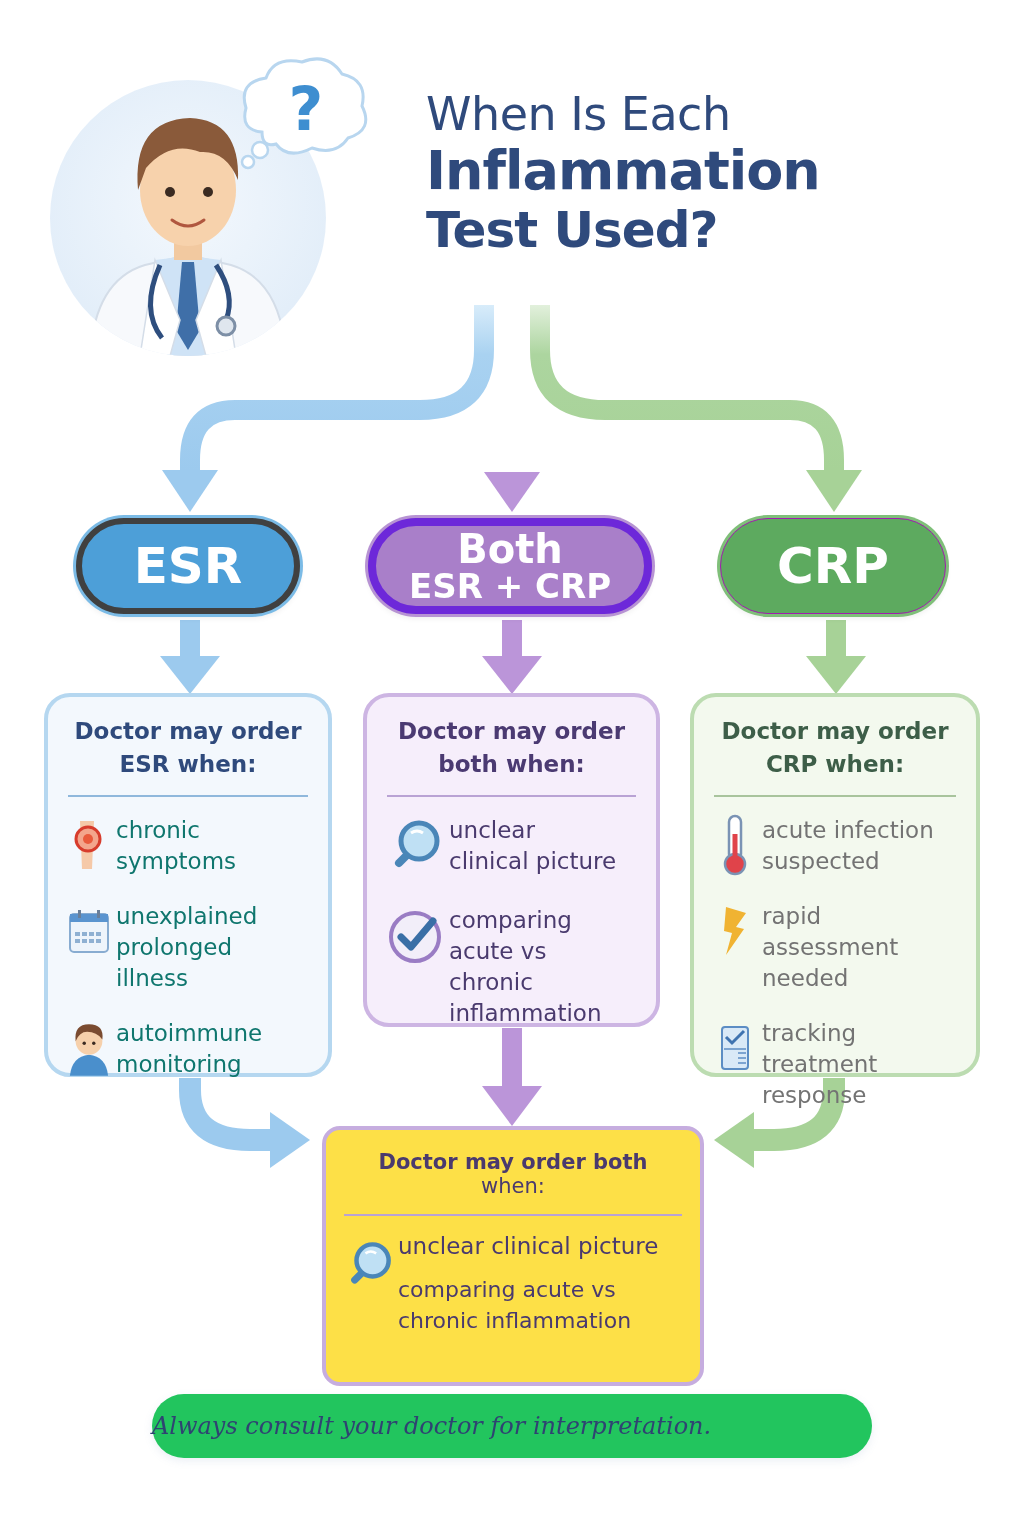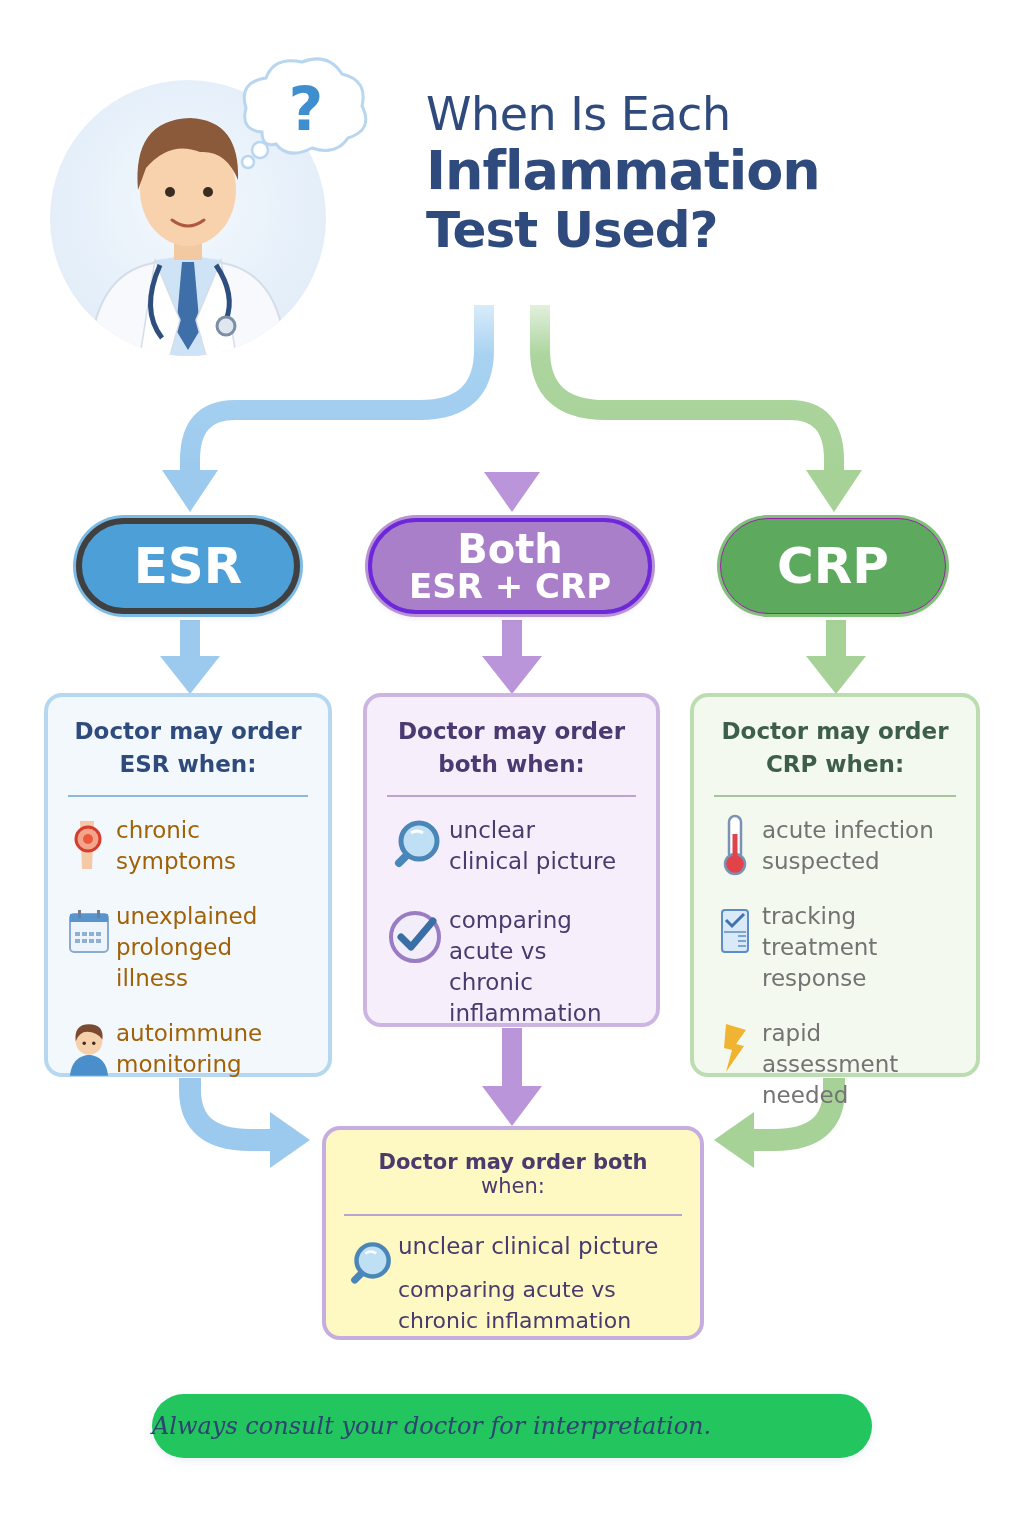--- a/index.html
+++ b/index.html
@@ -29,56 +29,56 @@
 
   
   .pill {
     height: 96px; border-radius: 48px; box-sizing: border-box;
     display: flex; flex-direction: column; align-items: center; justify-content: center;
     color: #fff; font-weight: bold; text-align: center;
   }
   .pill-esr { left: 76px; top: 518px; width: 224px; background: #4d9fd8;
     border: 6px solid #404040; box-shadow: 0 0 0 3px #7bbbe6, 0 4px 6px rgba(0,0,0,0.08); font-size: 50px; }
   .pill-both { left: 368px; top: 518px; width: 284px; background: #a97fc9;
-    border: 4px solid #6d28d9; box-shadow: 0 0 0 3px #b793d3, 0 4px 6px rgba(0,0,0,0.08); line-height: 1.0; }
+    border: 8px solid #6d28d9; box-shadow: 0 0 0 3px #b793d3, 0 4px 6px rgba(0,0,0,0.08); line-height: 1.0; }
   .pill-both .a { font-size: 40px; }
   .pill-both .b { font-size: 34px; }
   .pill-crp { left: 720px; top: 518px; width: 226px; background: #5daa5f;
     border: 1px solid #a21caf; box-shadow: 0 0 0 3px #7fbf79, 0 4px 6px rgba(0,0,0,0.08); font-size: 50px; }
 
   
   .card {
-    box-sizing: border-box; border-radius: 18px; padding: 18px 20px 10px;
+    box-sizing: border-box; border-radius: 26px; padding: 18px 20px 10px;
   }
   .card-esr { left: 44px; top: 693px; width: 288px; height: 384px; background: #f3f8fd; border: 4px solid #b5d7f0; }
   .card-both { left: 363px; top: 693px; width: 297px; height: 334px; background: #f6eefb; border: 4px solid #cdb5e3; }
   .card-crp { left: 690px; top: 693px; width: 290px; height: 384px; background: #f3f9ee; border: 4px solid #bcdcb1; }
 
   .card-title {
     text-align: center; font-weight: bold; font-size: 23px; line-height: 33px; margin: 0;
   }
   .card-esr .card-title { color: #2f4a7c; }
   .card-both .card-title { color: #4b3a72; }
   .card-crp .card-title { color: #3d5e48; }
   .divider { height: 2px; margin: 14px 0 18px; }
   .card-esr .divider { background: #8fb8dc; }
   .card-both .divider { background: #b9a2d4; }
   .card-crp .divider { background: #a8c49c; }
 
   .item { display: flex; align-items: flex-start; margin-bottom: 24px; }
   .item .ico { width: 42px; height: 60px; flex: 0 0 42px; margin-right: 6px; display:flex; align-items:center; justify-content:center; }
   .item .txt { font-size: 23px; line-height: 31px; }
-  .card-esr .txt { color: #a16207; }
+  .card-esr .txt { color: #0f766e; }
   .card-both .txt { color: #4a3a6e; }
   .card-crp .txt { color: #737373; }
 
   
   .bottom-box {
-    left: 322px; top: 1126px; width: 382px; height: 214px; box-sizing: border-box;
-    border-radius: 18px; background: #fef9c3; border: 4px solid #c6addf; padding: 20px 18px 10px;
+    left: 322px; top: 1126px; width: 382px; height: 260px; box-sizing: border-box;
+    border-radius: 18px; background: #fde047; border: 4px solid #c6addf; padding: 20px 18px 10px;
   }
   .bottom-title { font-size: 21px; color: #4a3a6e; text-align: center; margin:0; }
   .bottom-title b { font-weight: bold; }
   .bottom-box .divider { background: #b9a2d4; margin: 16px 0 14px; height:2px; }
   .bottom-row { display: flex; }
   .bottom-row .ico { width: 54px; flex: 0 0 54px; padding-top: 4px; }
   .bottom-row .lines .t1 { font-size: 23px; color: #4a3a6e; line-height: 32px; margin-bottom: 12px; }
   .bottom-row .lines .t2 { font-size: 22px; color: #4a3a6e; line-height: 31px; }
 
   
@@ -278,39 +278,39 @@
       <svg width="30" height="62" viewBox="0 0 30 62">
           <rect x="9" y="2" width="12" height="44" rx="6" fill="#ffffff" stroke="#7a93b4" stroke-width="2.5"></rect>
           <circle cx="15" cy="50" r="10" fill="#e0434a" stroke="#7a93b4" stroke-width="2.5"></circle>
           <rect x="12.5" y="20" width="5" height="30" fill="#e0434a"></rect>
         </svg>
     </div>
     <div class="txt"><span>acute infection</span><br><span>suspected</span></div>
   </div>
   <div class="item">
     <div class="ico">
+      <svg width="26" height="52" viewBox="0 0 26 52">
+          <path d="M4 2 L24 8 L14 22 L22 24 L4 50 L10 28 L2 26 Z" fill="#f0b332"></path>
+        </svg>
+    </div>
+    <div class="txt"><span>rapid assessment</span><br><span>needed</span></div>
+  </div>
+  <div class="item">
+    <div class="ico">
       <svg width="30" height="46" viewBox="0 0 30 46">
           <rect x="2" y="2" width="26" height="42" rx="3" fill="#d9e9f7" stroke="#5c8dc4" stroke-width="2"></rect>
           <path d="M6 12 L12 18 L24 6" fill="none" stroke="#3f73b0" stroke-width="3"></path>
           <line x1="4" y1="24" x2="26" y2="24" stroke="#5c8dc4" stroke-width="1.5"></line>
           <line x1="18" y1="28" x2="26" y2="28" stroke="#5c8dc4" stroke-width="1.5"></line>
           <line x1="18" y1="33" x2="26" y2="33" stroke="#5c8dc4" stroke-width="1.5"></line>
           <line x1="18" y1="38" x2="26" y2="38" stroke="#5c8dc4" stroke-width="1.5"></line>
         </svg>
     </div>
     <div class="txt"><span>tracking treatment</span><br><span>response</span></div>
   </div>
-  <div class="item">
-    <div class="ico">
-      <svg width="26" height="52" viewBox="0 0 26 52">
-          <path d="M4 2 L24 8 L14 22 L22 24 L4 50 L10 28 L2 26 Z" fill="#f0b332"></path>
-        </svg>
-    </div>
-    <div class="txt"><span>rapid assessment</span><br><span>needed</span></div>
-  </div>
 </div>
 
 <div class="abs bottom-box">
   <p class="bottom-title">
     <b>Doctor may order both</b><span> when:</span>
   </p>
   <div class="divider"></div>
   <div class="bottom-row">
     <div class="ico">
       <svg width="50" height="60" viewBox="0 0 56 60">

